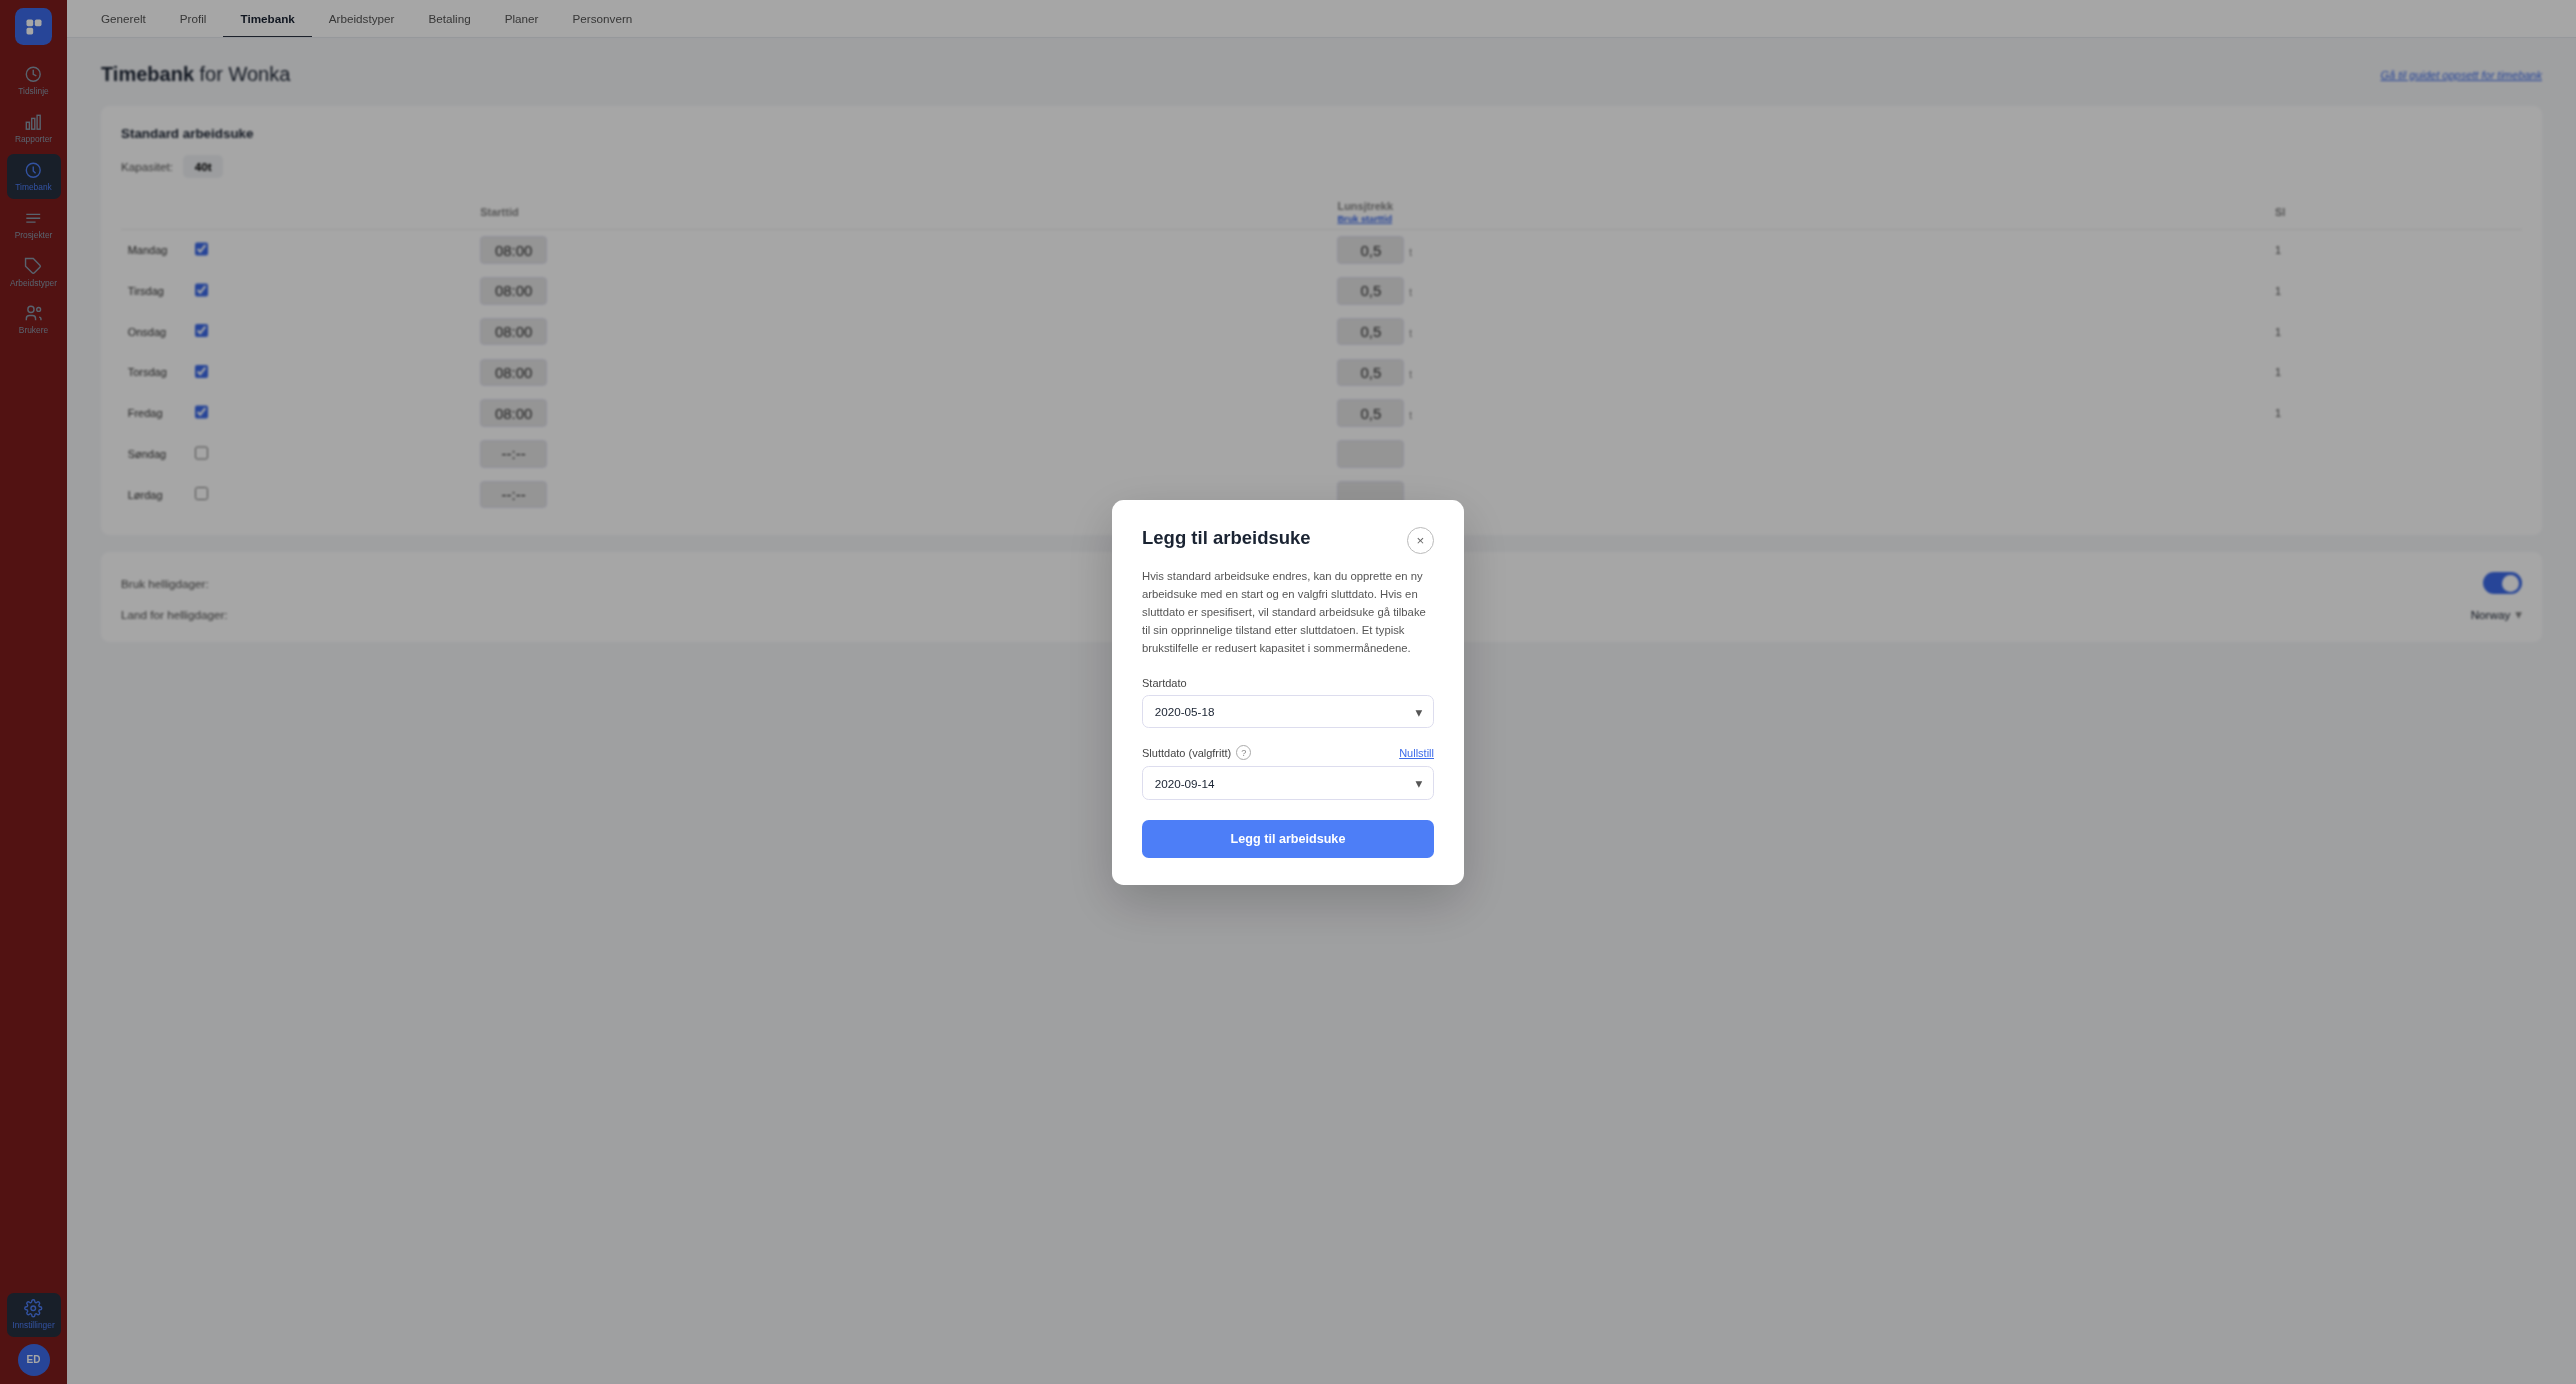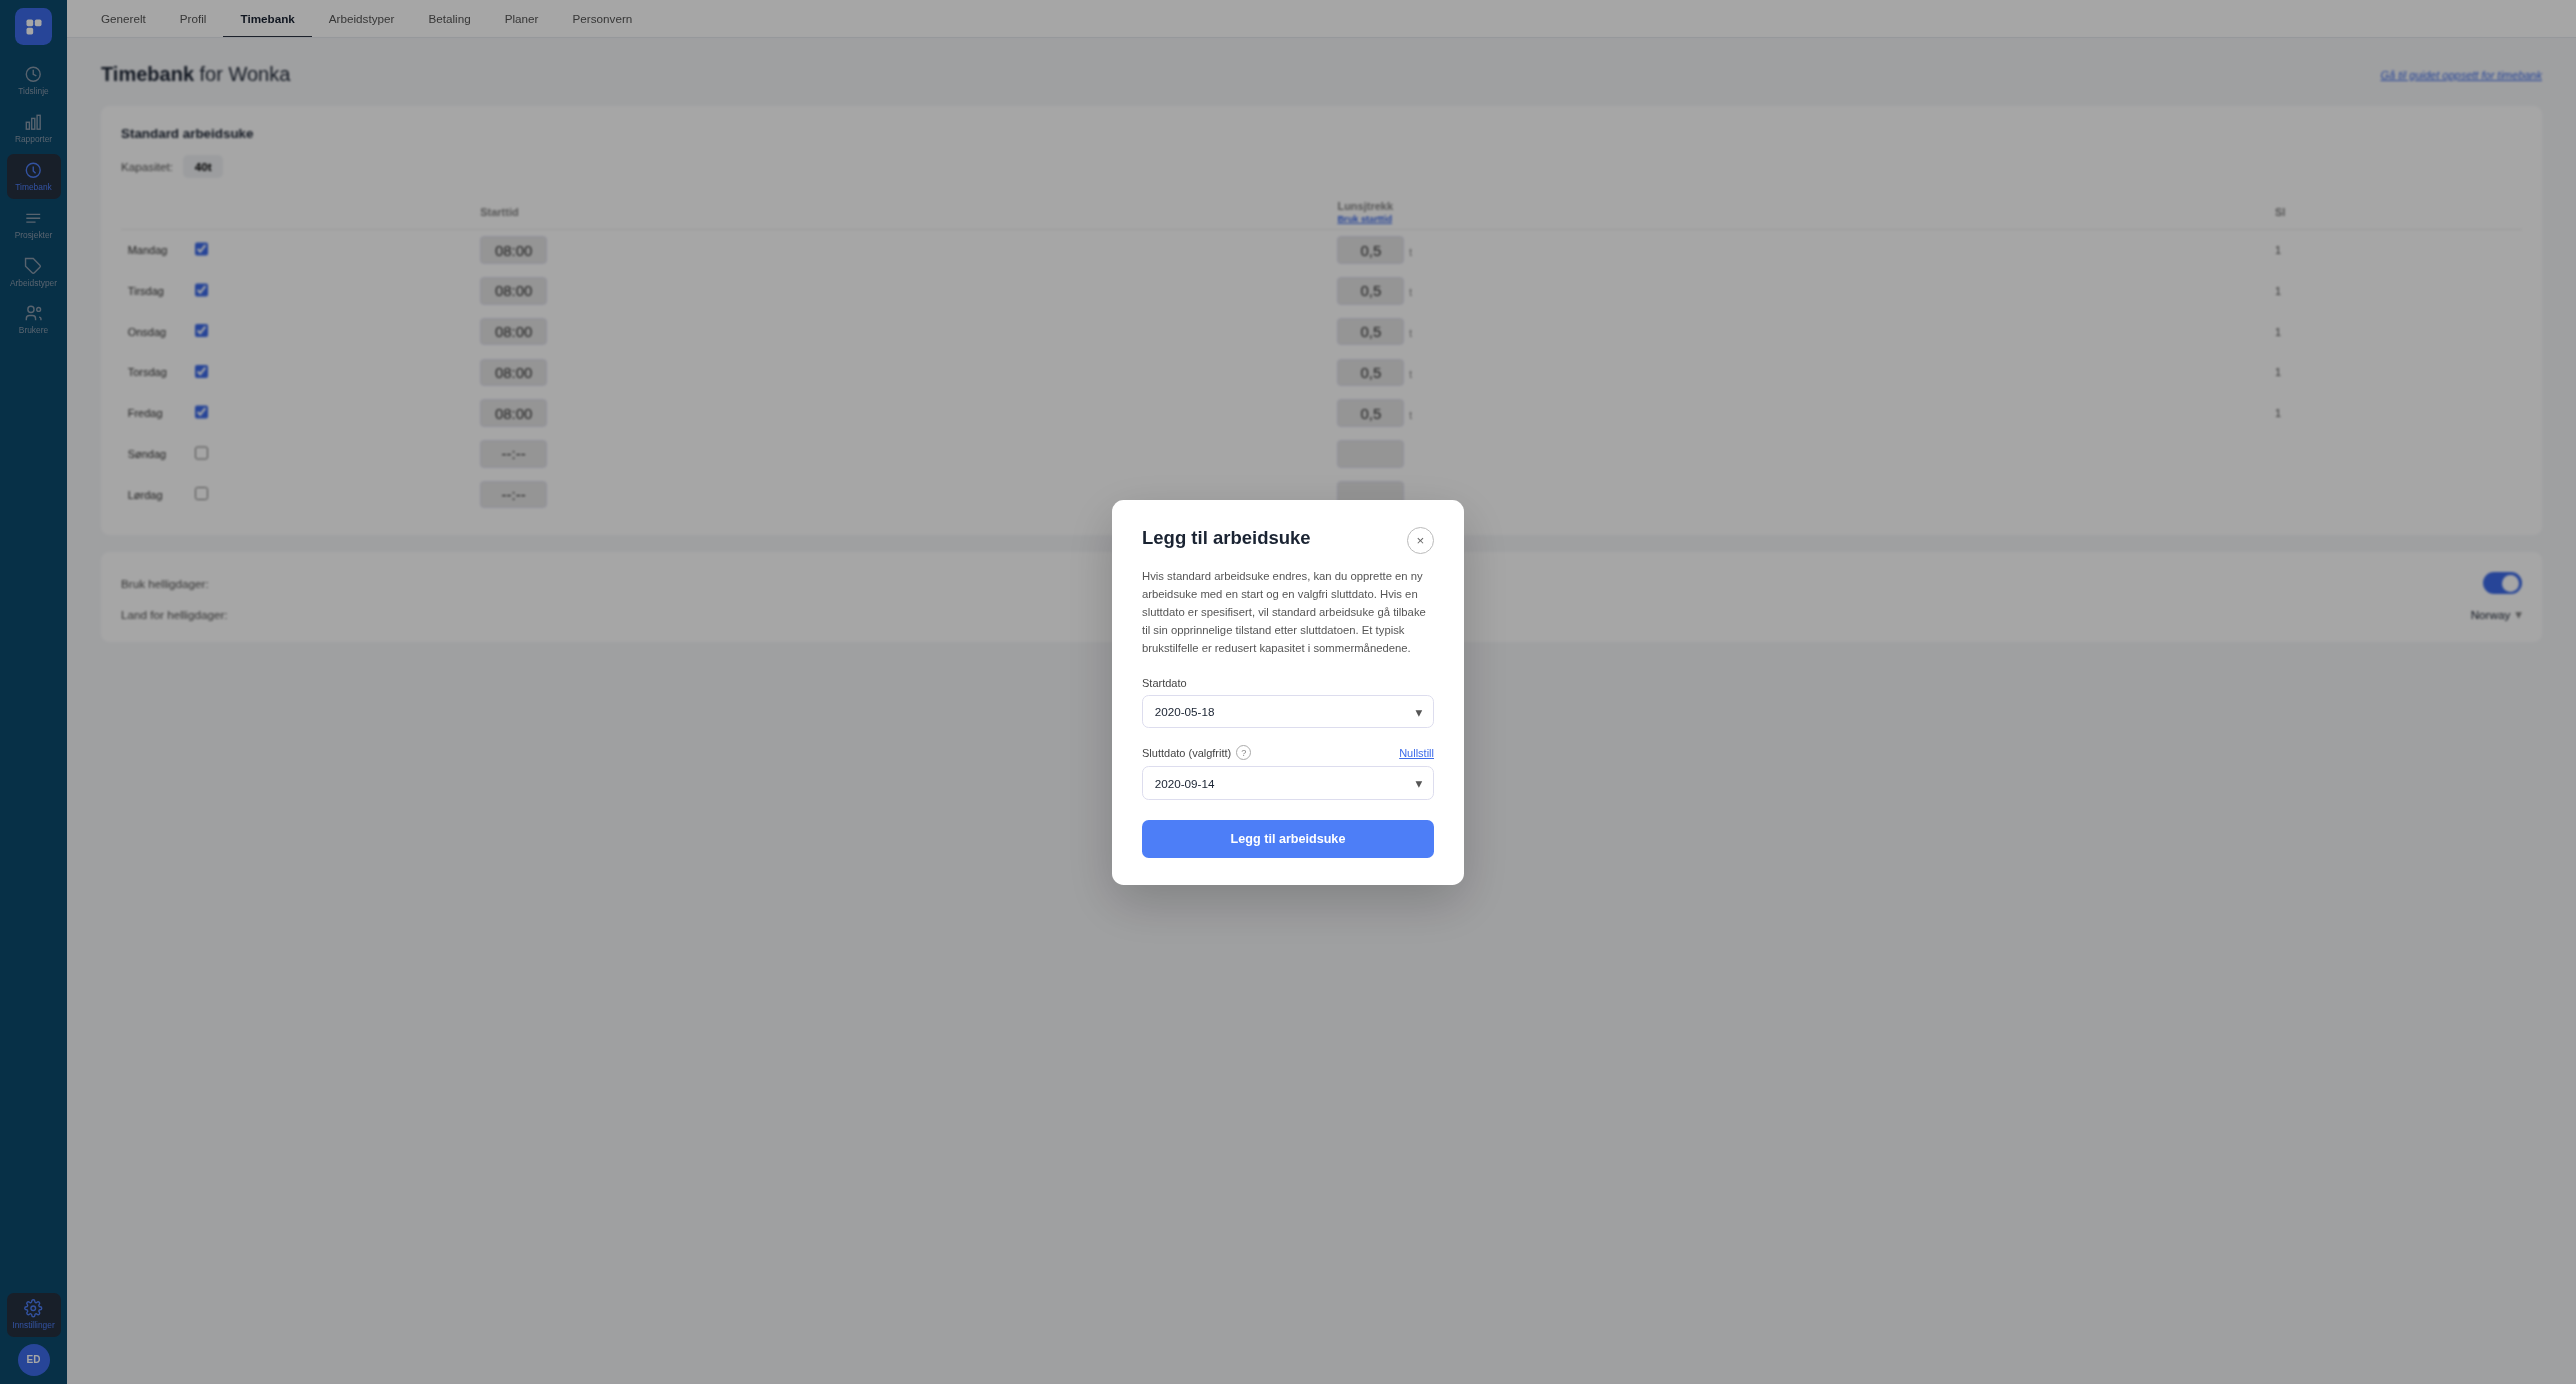--- a/index.html
+++ b/index.html
@@ -1,21 +1,21 @@
 <!DOCTYPE html>
 <html style="font-size:13.4px"><head>
   <meta charset="utf-8">
   <style>
     * { box-sizing: border-box; margin: 0; padding: 0; }
     body { font-family: -apple-system, BlinkMacSystemFont, 'Segoe UI', sans-serif; background: #f0f2f5; display: flex; height: 100vh; overflow: hidden; }
 
     
     .sidebar {
       width: 67px;
-      background: #0c4a6e;
+      background: #7f1d1d;
       display: flex;
       flex-direction: column;
       align-items: center;
       padding: 8.4px 0;
       gap: 3.4px;
       flex-shrink: 0;
     }
     .sidebar-logo {
       width: 37px; height: 37px;
       background: #3d6bea;

